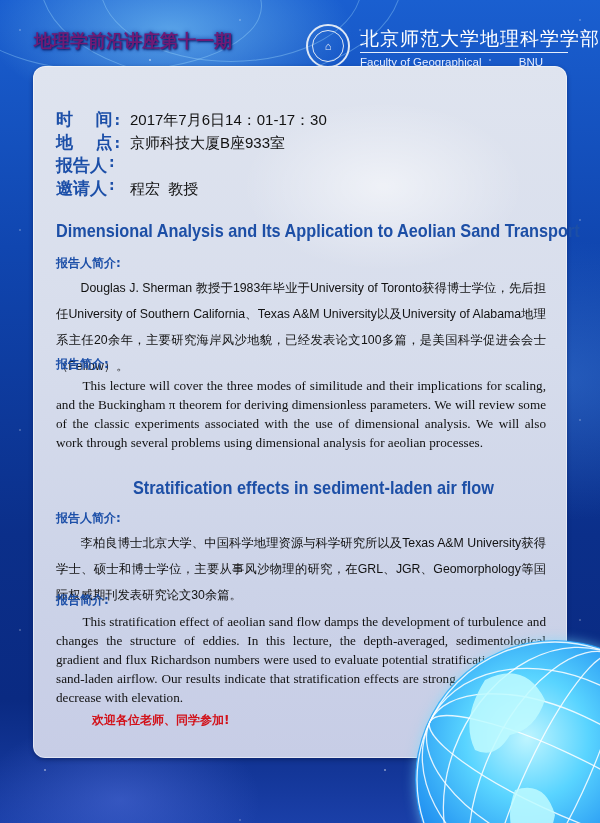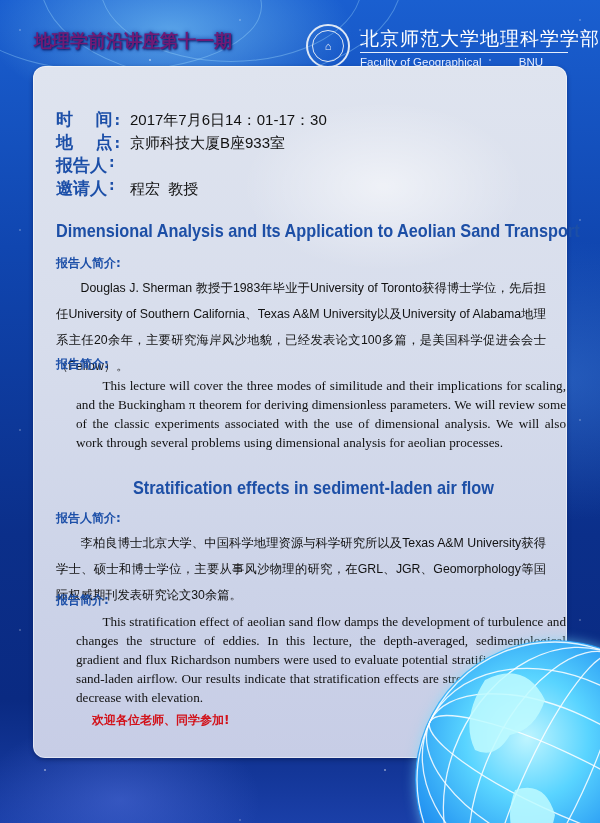--- a/index.html
+++ b/index.html
@@ -79,21 +79,21 @@
   }
   .section-label {
     position: absolute; left: 56px; color: #1c4fa8; font-weight: bold; font-size: 12px;
     font-family: "DejaVu Sans", sans-serif;
     text-align: center;
   }
   .para {
     position: absolute; left: 56px; width: 490px; color: #111;
     font-size: 12.3px; line-height: 26px; text-align: justify; text-indent: 2em;
   }
-  .para.serif { font-family: "Liberation Serif", serif; font-size: 13.2px; line-height: 19px; margin-left: 20px; }
+  .para.serif { font-family: "Liberation Serif", serif; font-size: 13.2px; line-height: 19px; }
   .welcome {
     position: absolute; left: 92px; top: 712px; color: #d2121a; font-weight: bold; font-size: 12px;
     font-family: "DejaVu Sans", sans-serif; letter-spacing: 0px;
   }
   .footer-title {
     position: absolute; left: 34px; top: 786px; color: #ffffff; font-weight: bold; font-size: 17px;
     text-shadow: 1px 1px 2px #0a1f66;
     margin-top: 41px;
   }
   .globe {

